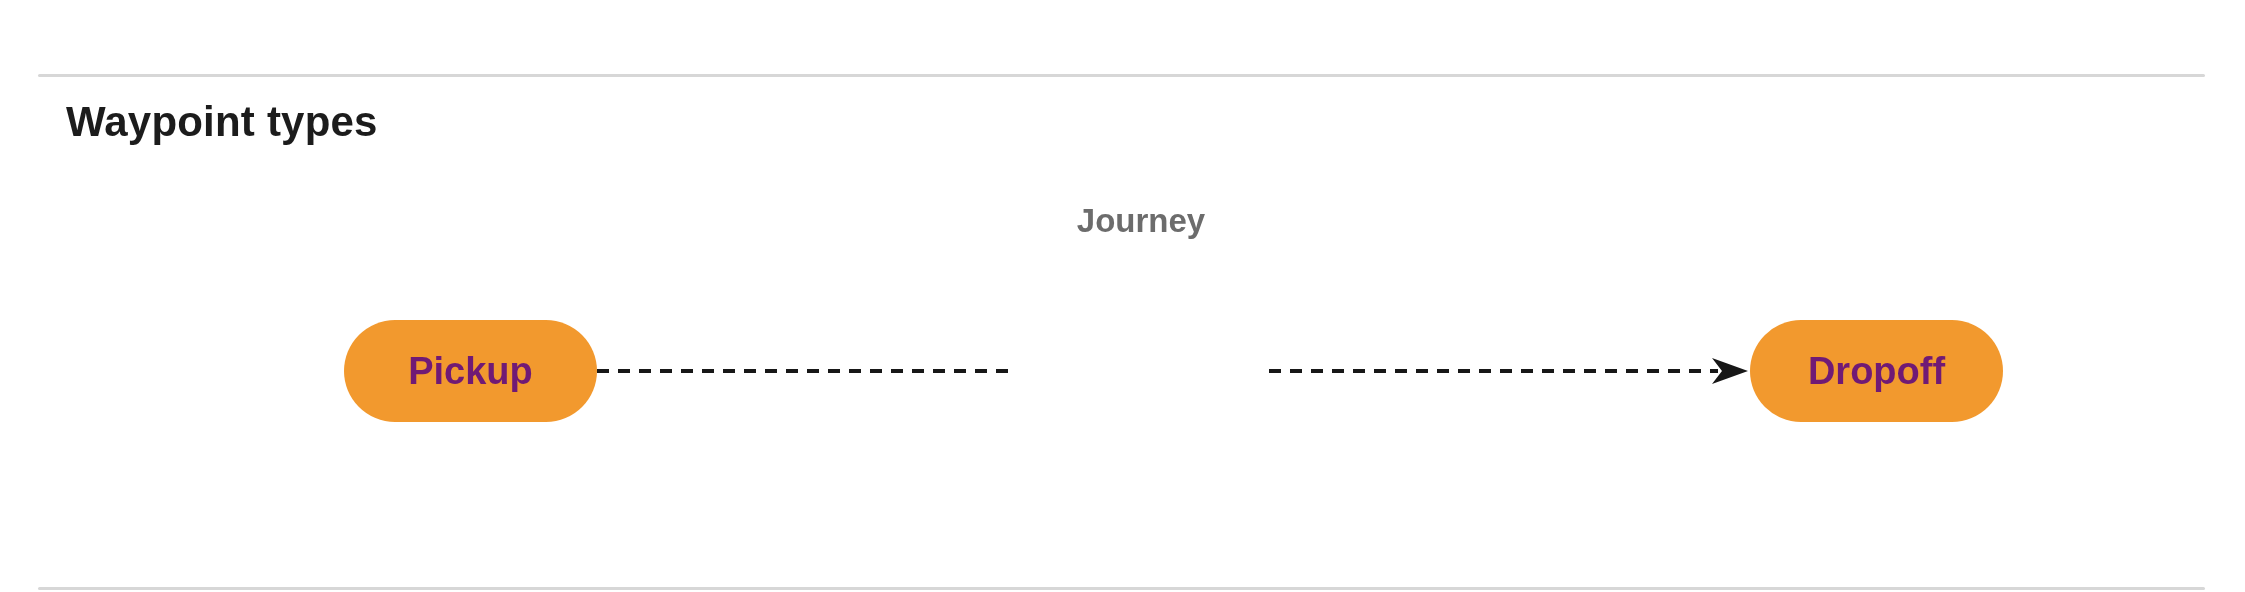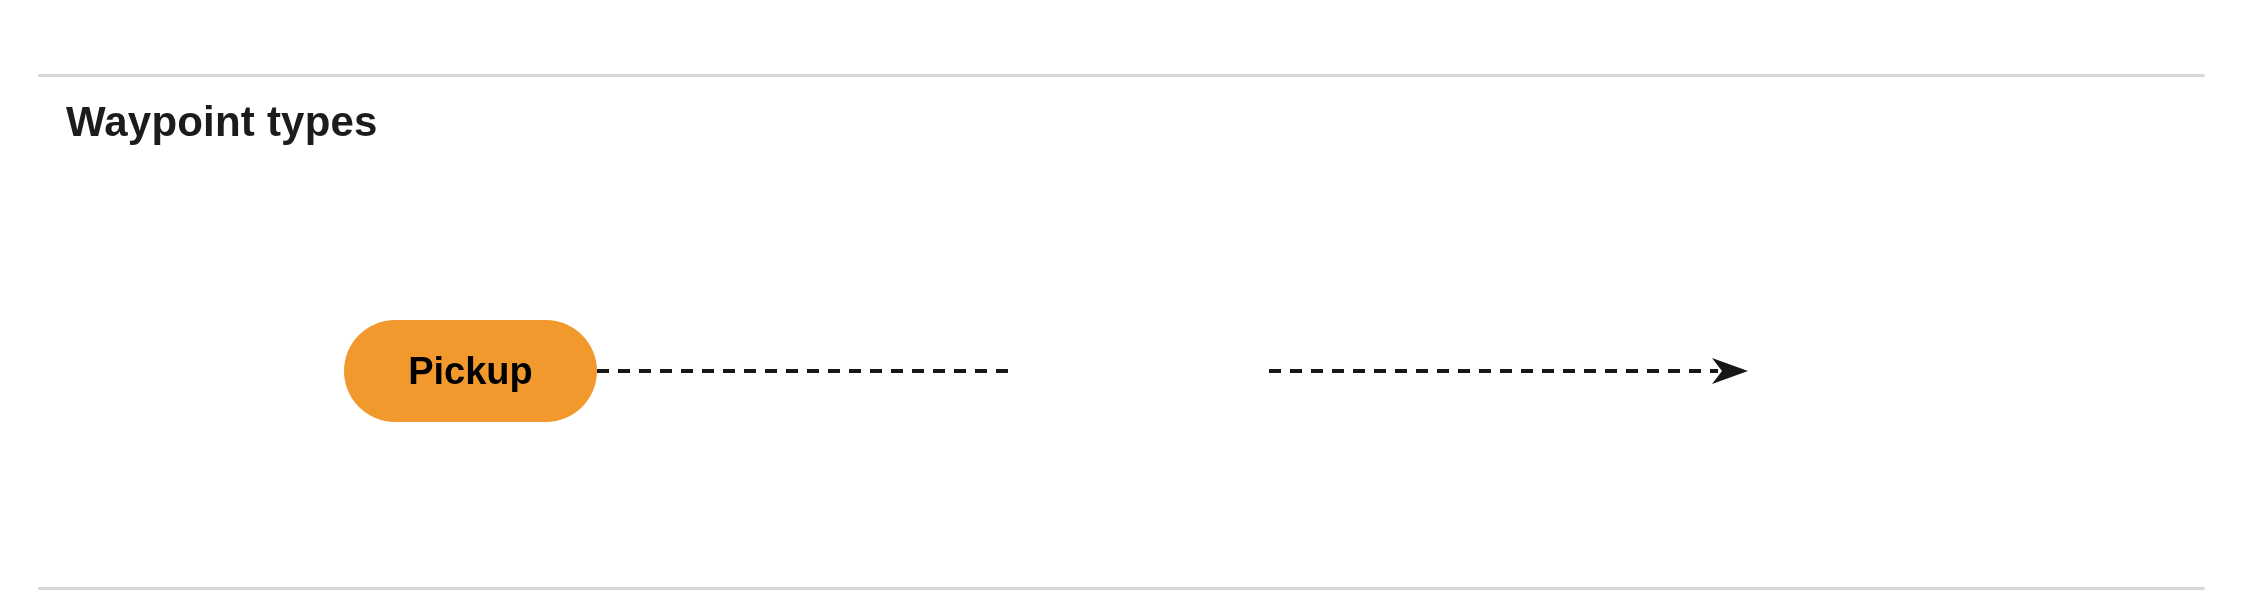--- a/index.html
+++ b/index.html
@@ -58,21 +58,21 @@
     display: flex;
     align-items: center;
     justify-content: center;
     font-size: 38px;
     font-weight: bold;
     white-space: nowrap;
     z-index: 2;
   }
   .node.terminal {
     background: var(--node-orange);
-    color: #000000;
+    color: #701a75;
   }
   .node.optional {
     background: var(--canvas-white);
     border: 3px solid var(--node-border-blue);
     color: var(--node-text-gray);
   }
   .node.pickup { left: 344px; width: 253px; }
   .node.intermediate { left: 1015px; width: 252px; }
   .node.dropoff { left: 1750px; width: 253px; }
   svg.edges {
@@ -93,28 +93,32 @@
 </style>
 </head>
 <body>
 
 <div class="stage">
 
   <div class="divider top"></div>
 
   <h2 class="section-heading">Waypoint types</h2>
 
+  <div class="journey-title">Journey</div>
 
   <svg class="edges" viewBox="0 0 2245 592" xmlns="http://www.w3.org/2000/svg">
     <line x1="597" y1="335" x2="1013" y2="335"></line>
     <line x1="1269" y1="335" x2="1718" y2="335"></line>
     <polygon points="1712,322 1748,335 1712,348 1722,335"></polygon>
   </svg>
 
   <div class="node terminal pickup">
     <span>Pickup</span>
   </div>
 
 
+  <div class="node terminal dropoff">
+    <span>Dropoff</span>
+  </div>
 
   <div class="divider bottom"></div>
 
 </div>
 
 </body></html>

